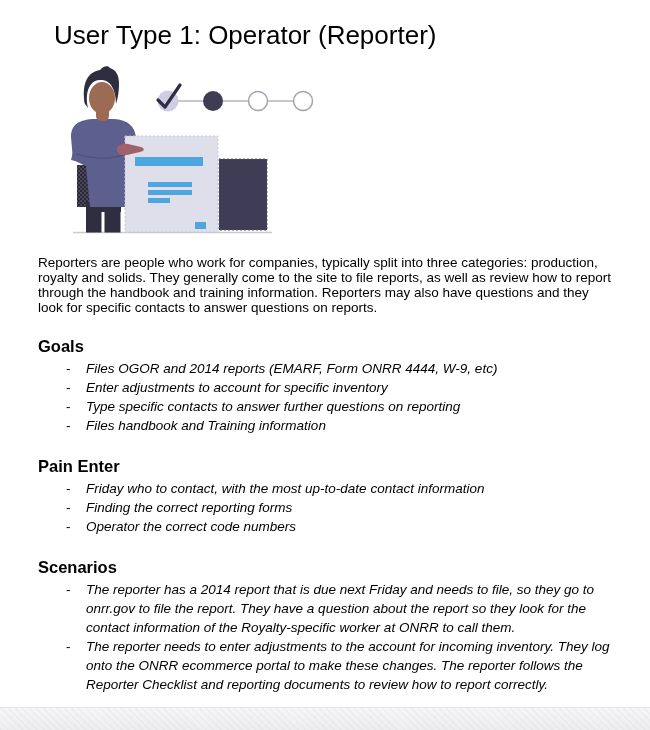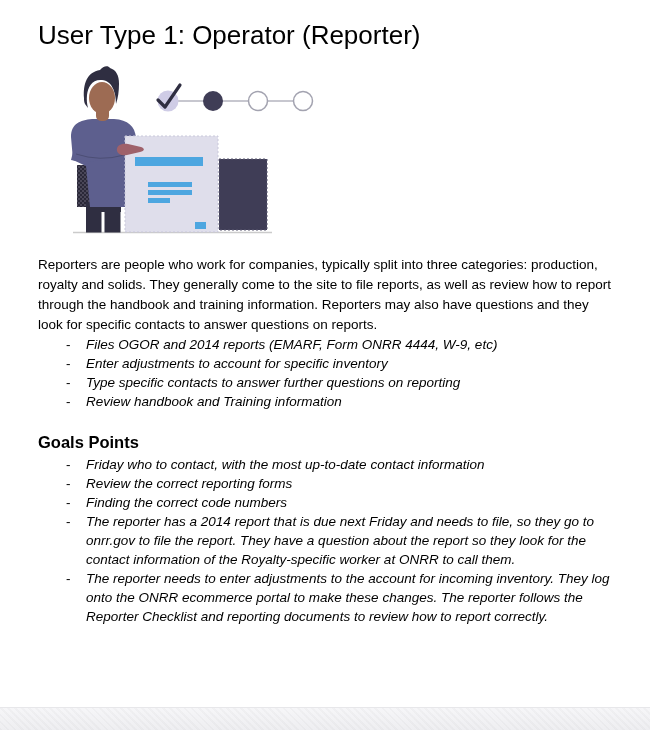--- a/index.html
+++ b/index.html
@@ -9,27 +9,27 @@
     font-family:"Liberation Sans", sans-serif;
     color:#000;
     position:relative;
     overflow:hidden;
   }
   .content{padding:0 38px;}
   h1.doc-title{
     font-size:26px;
     font-weight:400;
     line-height:30px;
-    margin:20px 0 0 0;
+    margin:20px 0 0 16px;
     letter-spacing:0;
   }
   svg.illustration{display:block;margin:12px 0 0 2px;}
   p.intro{
     font-size:13.5px;
-    line-height:20px;
+    line-height:15px;
     margin:18px 0 0 0;
   }
   h2.section-heading{
     font-size:16.5px;
     font-weight:700;
     line-height:21px;
     margin:21px 0 2px 0;
   }
   ul.bullets{
     list-style:none;
@@ -104,59 +104,61 @@
       <rect x="108" y="120" width="44" height="5" fill="var(--bar_blue)"></rect>
       <rect x="108" y="128" width="44" height="5" fill="var(--bar_blue)"></rect>
       <rect x="108" y="136" width="22" height="5" fill="var(--bar_blue)"></rect>
       <rect x="155" y="160" width="11" height="7" fill="var(--bar_blue)"></rect>
     </g>
   </svg>
 
   <p class="intro">Reporters are people who work for companies, typically split into three categories: production, royalty and solids. They generally come to the site to file reports, as well as review how to report through the handbook and training information. Reporters may also have questions and they look for specific contacts to answer questions on reports.</p>
 
   <section>
+    <h2 class="section-heading">Goals</h2>
     <ul class="bullets">
       <li>
         <span class="marker">-</span>
         <span class="text">Files OGOR and 2014 reports (EMARF, Form ONRR 4444, W-9, etc)</span>
       </li>
       <li>
         <span class="marker">-</span>
         <span class="text">Enter adjustments to account for specific inventory</span>
       </li>
       <li>
         <span class="marker">-</span>
         <span class="text">Type specific contacts to answer further questions on reporting</span>
       </li>
       <li>
         <span class="marker">-</span>
-        <span class="text">Review handbook and Training information</span>
+        <span class="text">Files handbook and Training information</span>
       </li>
     </ul>
   </section>
 
   <section>
-    <h2 class="section-heading">Goals Points</h2>
+    <h2 class="section-heading">Pain Enter</h2>
     <ul class="bullets">
       <li>
         <span class="marker">-</span>
         <span class="text">Friday who to contact, with the most up-to-date contact information</span>
       </li>
       <li>
         <span class="marker">-</span>
-        <span class="text">Review the correct reporting forms</span>
+        <span class="text">Finding the correct reporting forms</span>
       </li>
       <li>
         <span class="marker">-</span>
-        <span class="text">Finding the correct code numbers</span>
+        <span class="text">Operator the correct code numbers</span>
       </li>
     </ul>
   </section>
 
   <section>
+    <h2 class="section-heading">Scenarios</h2>
     <ul class="bullets">
       <li>
         <span class="marker">-</span>
         <span class="text">The reporter has a 2014 report that is due next Friday and needs to file, so they go to onrr.gov to file the report. They have a question about the report so they look for the contact information of the Royalty-specific worker at ONRR to call them.</span>
       </li>
       <li>
         <span class="marker">-</span>
         <span class="text">The reporter needs to enter adjustments to the account for incoming inventory. They log onto the ONRR ecommerce portal to make these changes. The reporter follows the Reporter Checklist and reporting documents to review how to report correctly.</span>
       </li>
     </ul>

